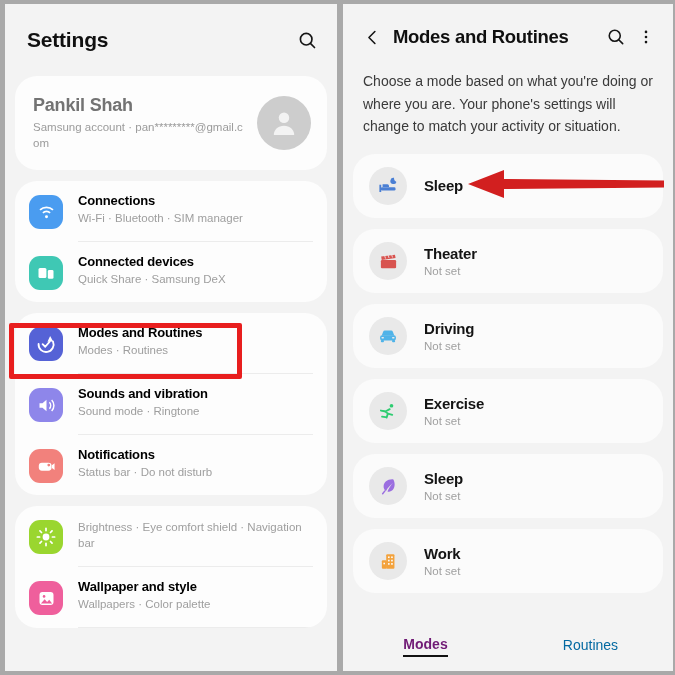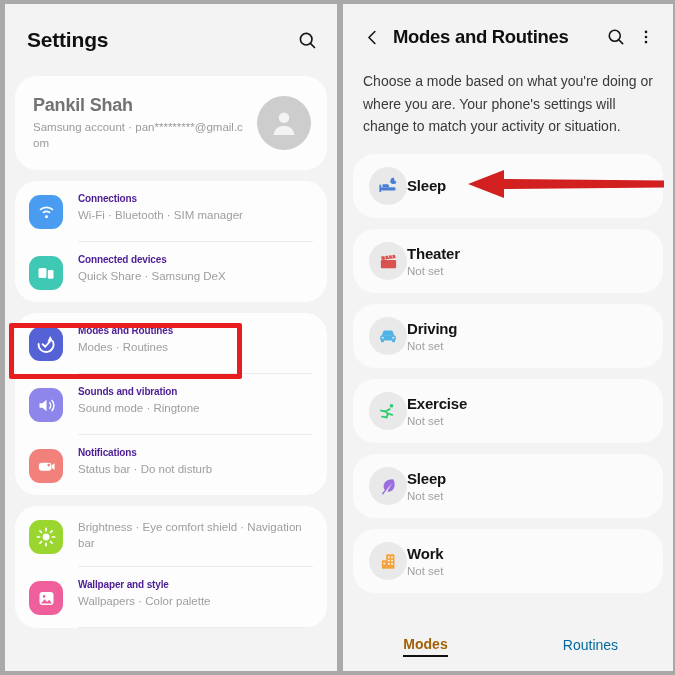--- a/index.html
+++ b/index.html
@@ -96,23 +96,23 @@
   }
   .srow-icon {
     width: 34px; height: 34px;
     border-radius: 11px;
     flex-shrink: 0;
     display: flex; align-items: center; justify-content: center;
     margin-top: 2px;
   }
   .srow-text { flex: 1; margin-left: 15px; padding-right: 6px; }
   .srow-title {
-    font-size: 10px;
+    font-size: 13px;
     font-weight: bold;
-    color: #4c1d95;
+    color: #000000;
     letter-spacing: -0.15px;
     line-height: 1.25;
   }
   .srow-sub {
     font-size: 11.5px;
     color: #9e9e9e;
     margin-top: 2px;
     line-height: 1.35;
   }
   .srow-divider {
@@ -194,21 +194,21 @@
     padding: 13px 16px;
     min-height: 58px;
   }
   .mode-icon {
     width: 38px; height: 38px;
     border-radius: 50%;
     background: #e9e9e9;
     display: flex; align-items: center; justify-content: center;
     flex-shrink: 0;
   }
-  .mode-text { }
+  .mode-text { margin-left: 17px; }
   .mode-title {
     font-size: 15px;
     font-weight: bold;
     color: #141414;
     letter-spacing: -0.2px;
     line-height: 1.2;
   }
   .mode-sub {
     font-size: 11.5px;
     color: #a0a0a0;
@@ -228,21 +228,21 @@
     align-items: center;
     justify-content: center;
     height: 100%;
   }
   .tab-label {
     font-size: 14px;
     color: #0369a1;
     padding-bottom: 3px;
   }
   .tab.active .tab-label {
-    color: #a16207;
+    color: #701a75;
     font-weight: bold;
     border-bottom: 2.5px solid #111;
     padding-bottom: 3px;
   }
 
   
   .red-arrow {
     position: absolute;
     z-index: 50;
     pointer-events: none;

